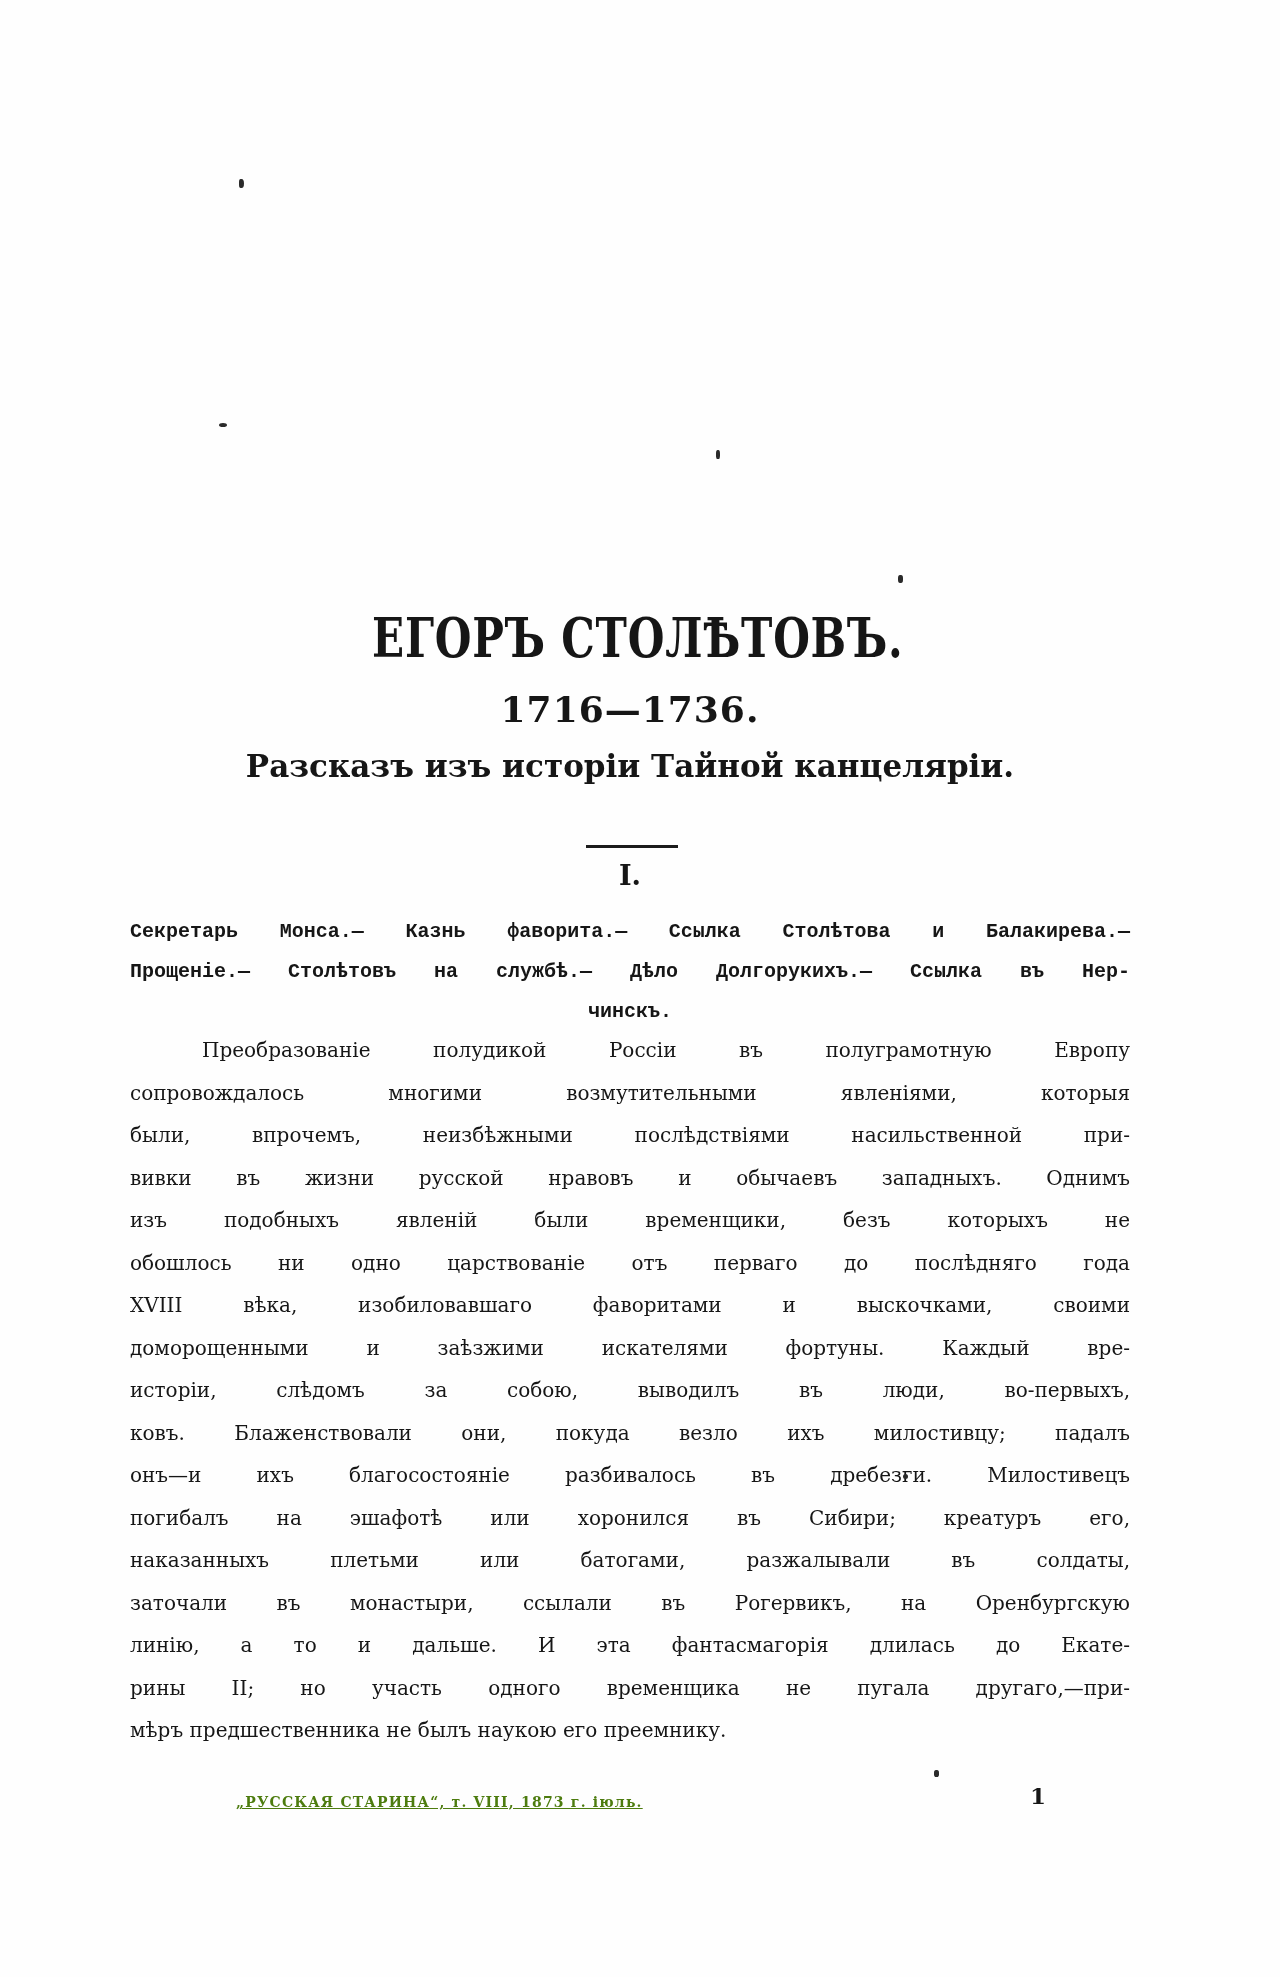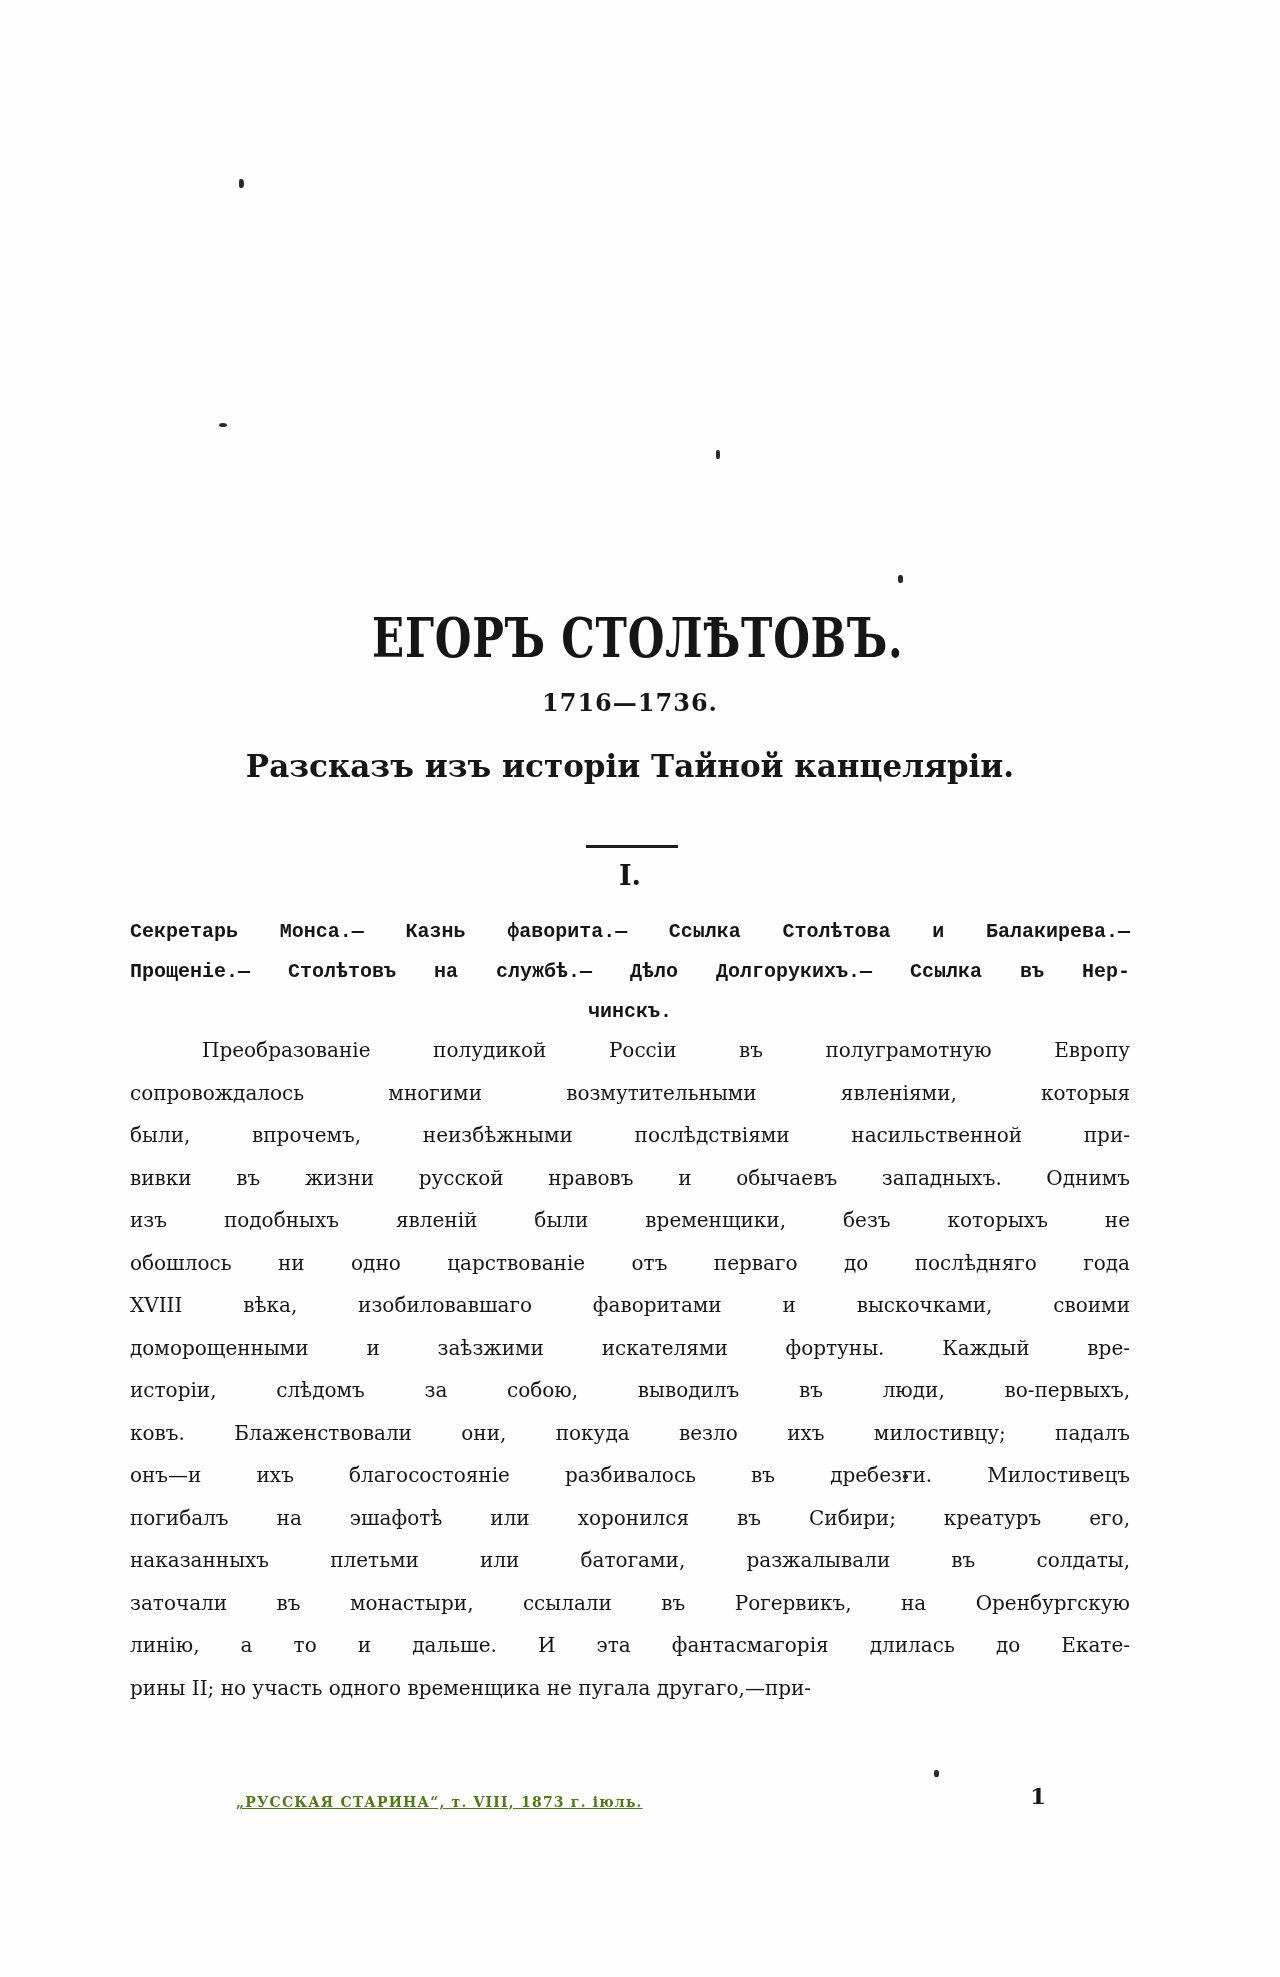--- a/index.html
+++ b/index.html
@@ -29,21 +29,21 @@
     transform: scaleX(0.78);
     transform-origin: 630px 50%;
     white-space: nowrap;
   }
   .dates {
     position: absolute;
     top: 688px;
     left: 0;
     width: 1260px;
     text-align: center;
-    font-size: 24px;
+    font-size: 36px;
     font-weight: bold;
     letter-spacing: 1px;
   }
   .subtitle {
     position: absolute;
     top: 748px;
     left: 0;
     width: 1260px;
     text-align: center;
     font-size: 31px;
@@ -168,20 +168,21 @@
       <div class="body-line">XVIII вѣка, изобиловавшаго фаворитами и выскочками, своими</div>
       <div class="body-line">доморощенными и заѣзжими искателями фортуны. Каждый вре-</div>
       <div class="body-line">исторіи, слѣдомъ за собою, выводилъ въ люди, во-первыхъ,</div>
       <div class="body-line">ковъ. Блаженствовали они, покуда везло ихъ милостивцу; падалъ</div>
       <div class="body-line">онъ—и ихъ благосостояніе разбивалось въ дребезги. Милостивецъ</div>
       <div class="body-line">погибалъ на эшафотѣ или хоронился въ Сибири; креатуръ его,</div>
       <div class="body-line">наказанныхъ плетьми или батогами, разжалывали въ солдаты,</div>
       <div class="body-line">заточали въ монастыри, ссылали въ Рогервикъ, на Оренбургскую</div>
       <div class="body-line">линію, а то и дальше. И эта фантасмагорія длилась до Екате-</div>
       <div class="body-line">рины II; но участь одного временщика не пугала другаго,—при-</div>
+      <div class="body-line">мѣръ предшественника не былъ наукою его преемнику.</div>
     </div>
 
   <div class="footer-journal">„РУССКАЯ СТАРИНА“, т. VIII, 1873 г. іюль.</div>
 
   <div class="footer-page">1</div>
 
   <div class="speck s1"></div>
   <div class="speck s2"></div>
   <div class="speck s3"></div>
   <div class="speck s4"></div>

